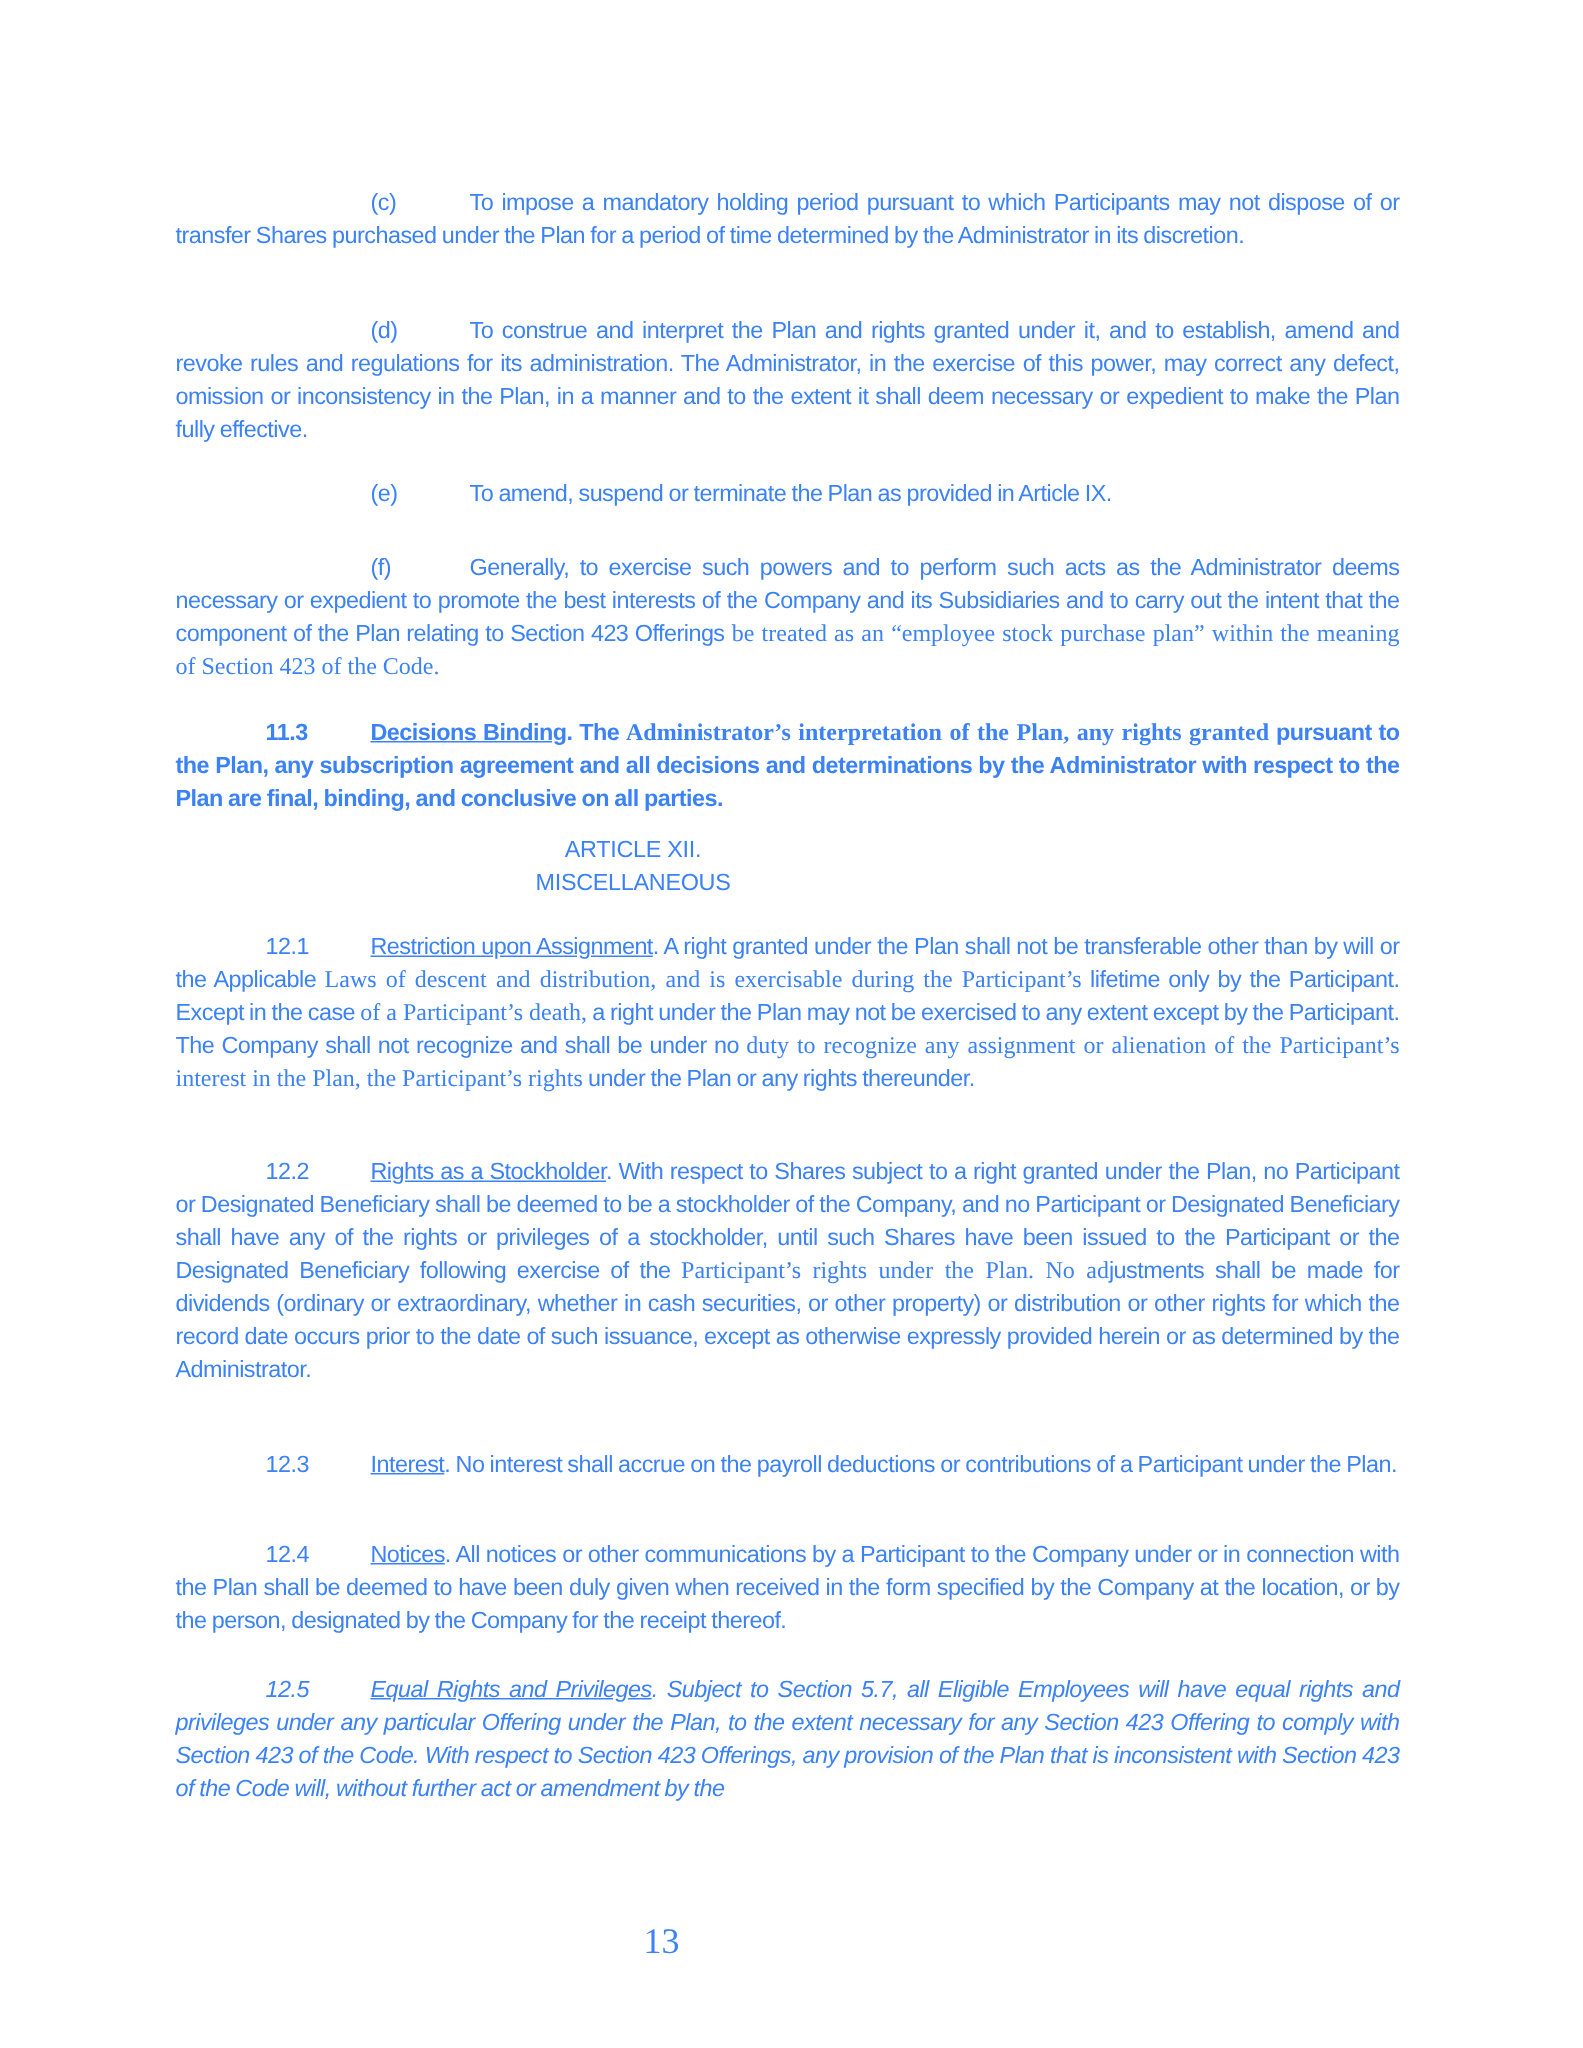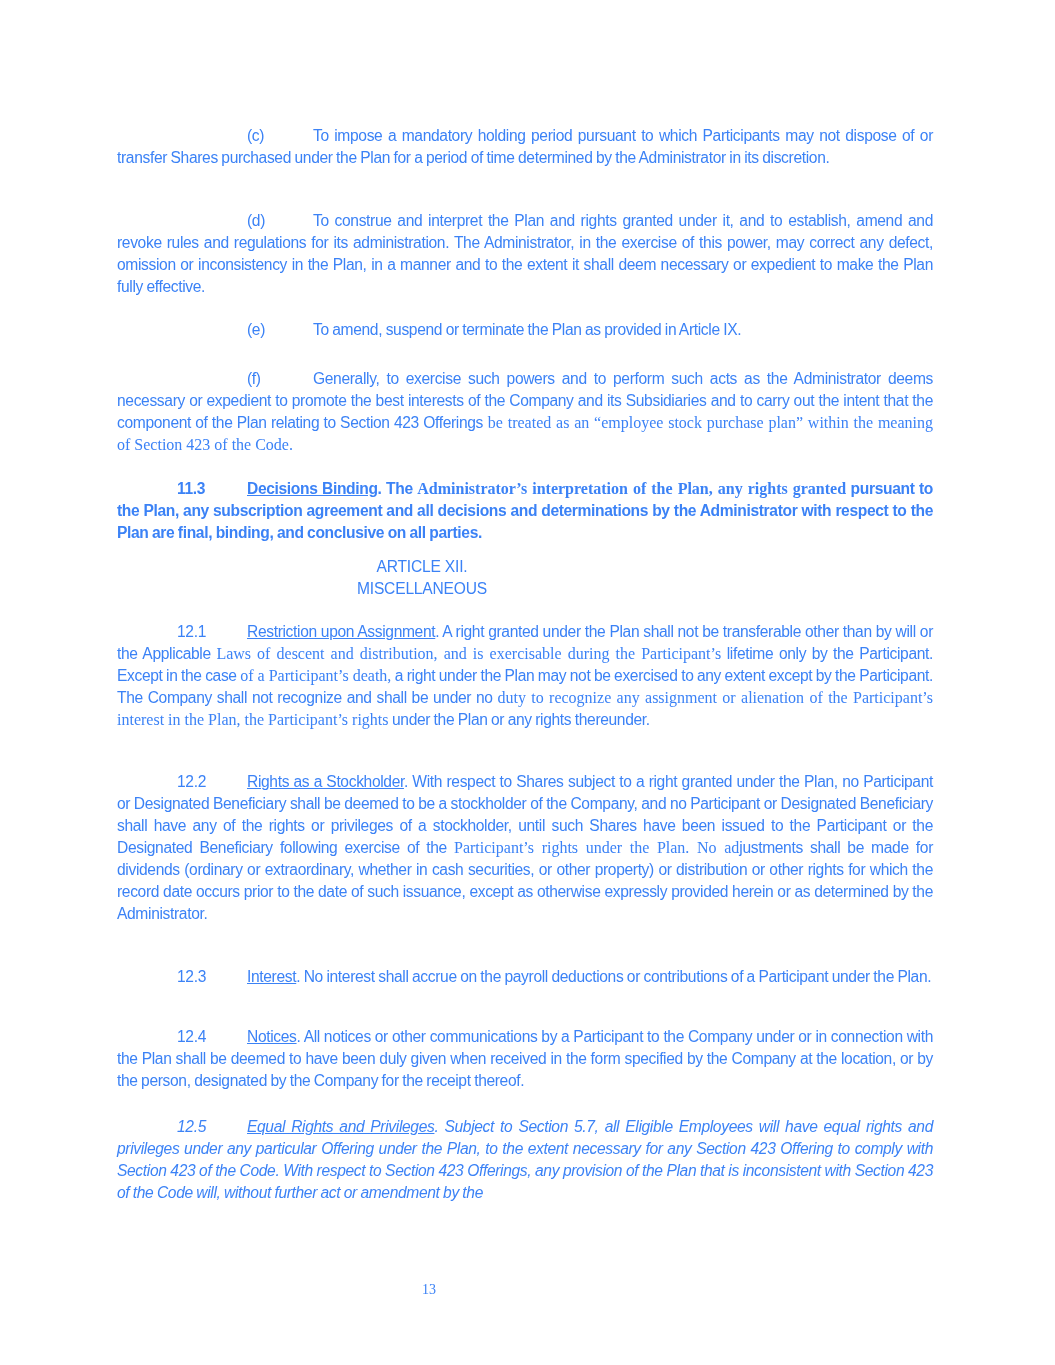--- a/index.html
+++ b/index.html
@@ -17,21 +17,21 @@
     .sub-lead { display: inline-block; width: 66px; margin-left: 130px; }
     .sec-lead { display: inline-block; width: 70px; margin-left: 60px; }
     .heading { text-decoration: underline; }
     .serif { font-family: "Liberation Serif", serif; letter-spacing: 0; word-spacing: 0; font-size: 16px; }
     .article {
       position: absolute; left: 0; width: 844px; text-align: center;
       font-size: 15.6px; line-height: 21px; letter-spacing: -0.2px;
     }
     .page-number {
       position: absolute; left: 0; width: 858px; top: 1282px; text-align: center;
-      font-family: "Liberation Serif", serif; font-size: 14px;
+      font-family: "Liberation Serif", serif; font-size: 24px; padding-left: 12px;
     }
   </style>
 </head>
 <body>
 
 <div class="page">
 
   <div class="para" style="top:125px;">
     <span class="sub-lead">(c)</span><span>To impose a mandatory holding period pursuant to which Participants may not dispose of or transfer Shares purchased under the Plan for a period of time determined by the Administrator in its discretion.</span>
   </div>

